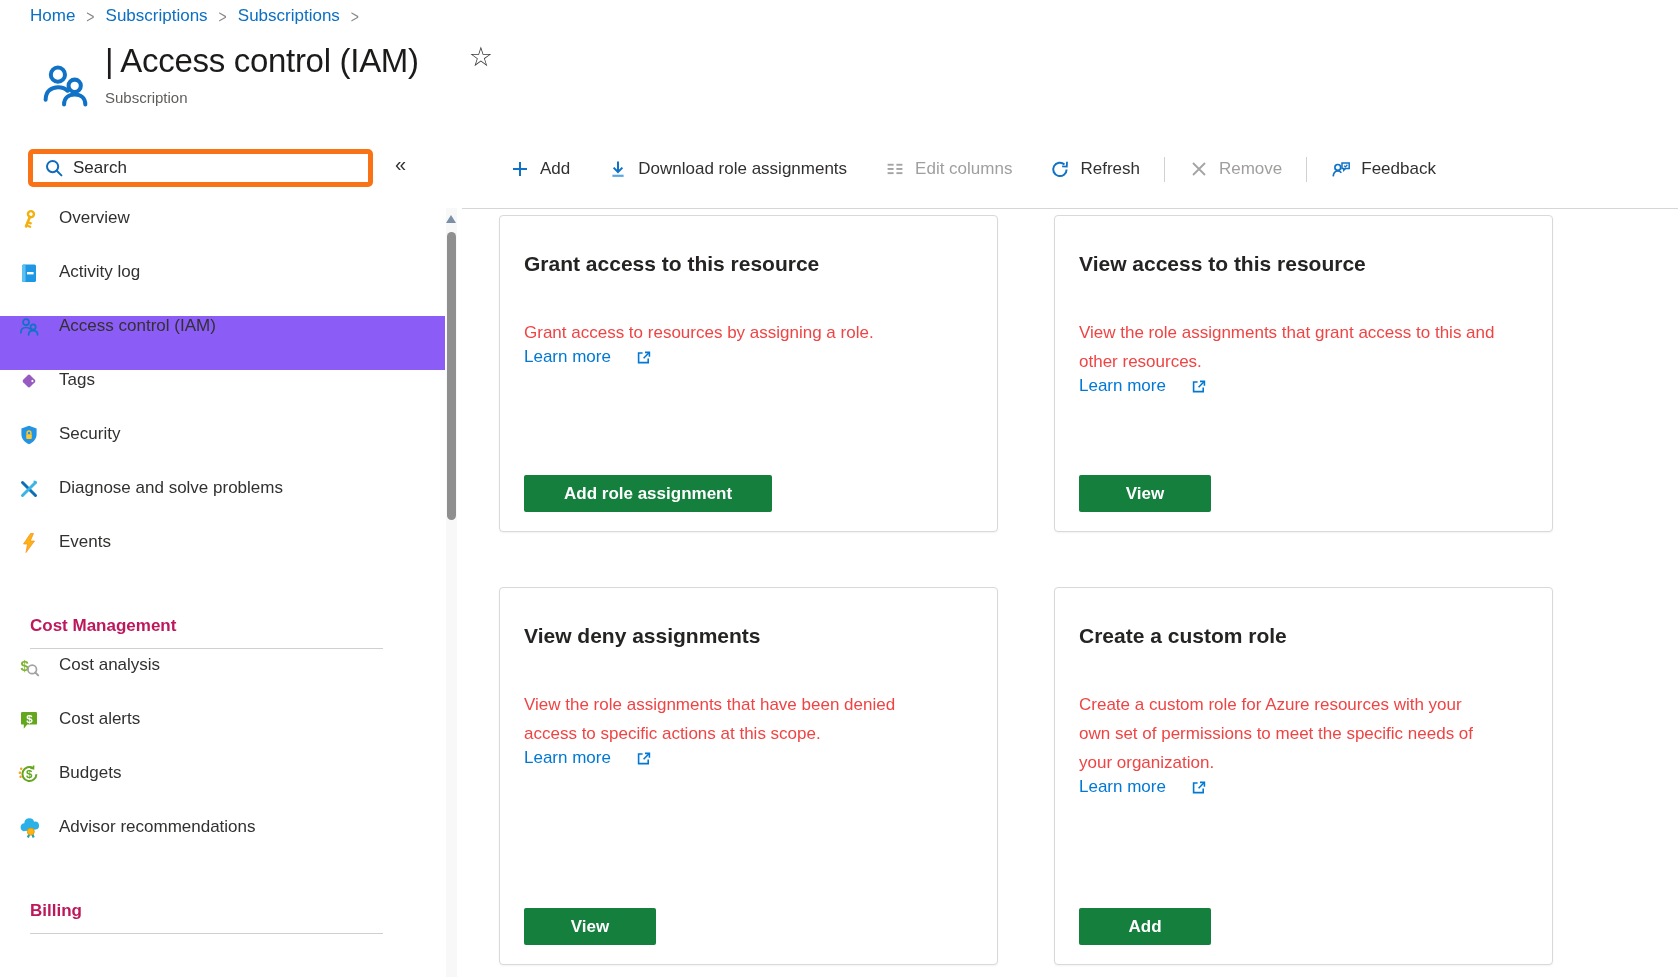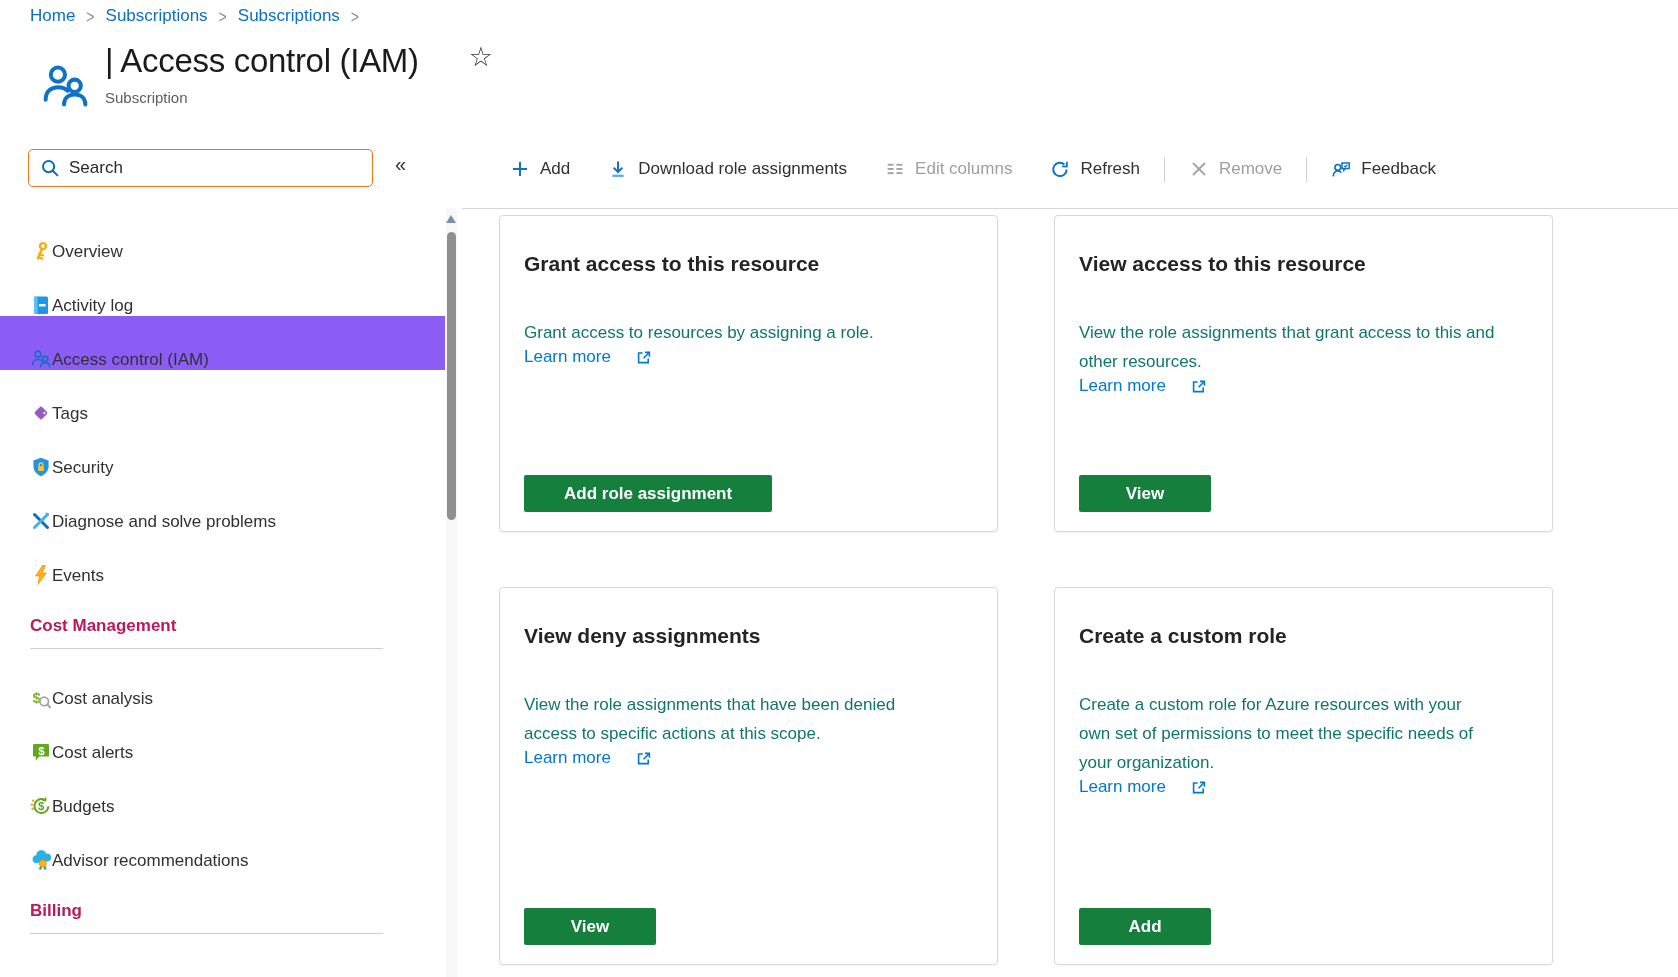--- a/index.html
+++ b/index.html
@@ -16,27 +16,27 @@
   .header-icon { margin-top:18px; }
   .header-main { margin-left:14px; }
   .title-row { display:flex; align-items:center; }
   .page-title { font-size:33px; color:#1c1b1a; letter-spacing:-0.3px; }
   .star { margin-left:50px; margin-top:-8px; font-size:27px; color:#3b3a39; cursor:pointer; }
   .page-subtitle { margin-top:9px; font-size:15px; color:#605e5c; }
 
   
   .sidebar { position:absolute; left:0; top:140px; width:458px; bottom:0; }
   .search-box { position:absolute; left:28px; top:9px; width:345px; height:38px;
-    border:1px solid #f97316; border-radius:5px; display:flex; align-items:center; padding:0 11px; gap:9px; background:#fff; }
+    border:5px solid #f97316; border-radius:5px; display:flex; align-items:center; padding:0 11px; gap:9px; background:#fff; }
   .search-box input { border:none; outline:none; width:100%; font-size:17px; font-family:inherit; color:#323130; }
   .search-box input::placeholder { color:#2b2a29; opacity:1; }
   .collapse { position:absolute; left:395px; top:13px; font-size:20px; color:#323130; cursor:pointer; }
 
   .side-menu { position:absolute; left:0; top:68px; width:445px; }
-  .menu-item { height:54px; display:flex; align-items:flex-end; padding-left:30px; font-size:17px; cursor:pointer; }
+  .menu-item { height:54px; display:flex; align-items:flex-start; padding-left:18px; gap:19px; font-size:17px; cursor:pointer; }
   .menu-item.selected { background:#8b5cf6; }
   .mi-icon { width:22px; height:22px; flex:0 0 22px; }
   .section-head { padding:30px 0 0 30px; font-weight:bold; font-size:17px; color:#be185d; }
   .section-divider { border-top:1px solid #d2d0ce; margin:12px 62px 6px 30px; }
 
   
   .scrollbar { position:absolute; left:446px; top:68px; bottom:0; width:11px; background:#f8f8f8; }
   .scroll-arrow { position:absolute; top:7px; left:0; width:0; height:0;
     border-left:5px solid transparent; border-right:5px solid transparent; border-bottom:8px solid #7b8fa8; cursor:pointer; }
   .scroll-thumb { position:absolute; top:24px; left:1px; width:9px; height:288px; background:#8f8f8f; border-radius:5px; cursor:grab; }
@@ -48,21 +48,21 @@
   .tb-sep { width:1px; height:25px; background:#d1d1d1; margin:0 5px; }
   .cmd-divider { position:absolute; left:462px; right:0; top:208px; border-top:1px solid #d6d6d6; }
 
   
   .cards { position:absolute; left:499px; top:215px; display:grid; grid-template-columns:499px 499px; column-gap:56px; row-gap:55px; }
   .card { border:1px solid #d9d9d9; border-radius:4px; background:#fff; box-shadow:0 1px 2px rgba(0,0,0,.05);
     padding:36px 24px 19px 24px; display:flex; flex-direction:column; }
   .card.row1 { height:317px; }
   .card.row2 { height:378px; }
   .card-title { font-size:21px; font-weight:bold; color:#252423; }
-  .card-desc { margin-top:42px; font-size:17px; line-height:29px; color:#0f766e; max-width:418px; }
+  .card-desc { margin-top:42px; font-size:17px; line-height:29px; color:#ef4444; max-width:418px; }
   .learn { display:inline-flex; align-items:center; gap:24px; color:#0078d4; font-size:17px; cursor:pointer; width:max-content; }
   .card-btn { margin-top:auto; align-self:flex-start; min-width:132px; height:37px; background:#15803d; color:#fff;
     border:none; border-radius:2px; font-size:17px; font-weight:bold; font-family:inherit; padding:0 40px; cursor:pointer; }
 
   svg { display:block; }
 </style>
 </head>
 <body>
 
 <svg width="0" height="0" style="position:absolute">

